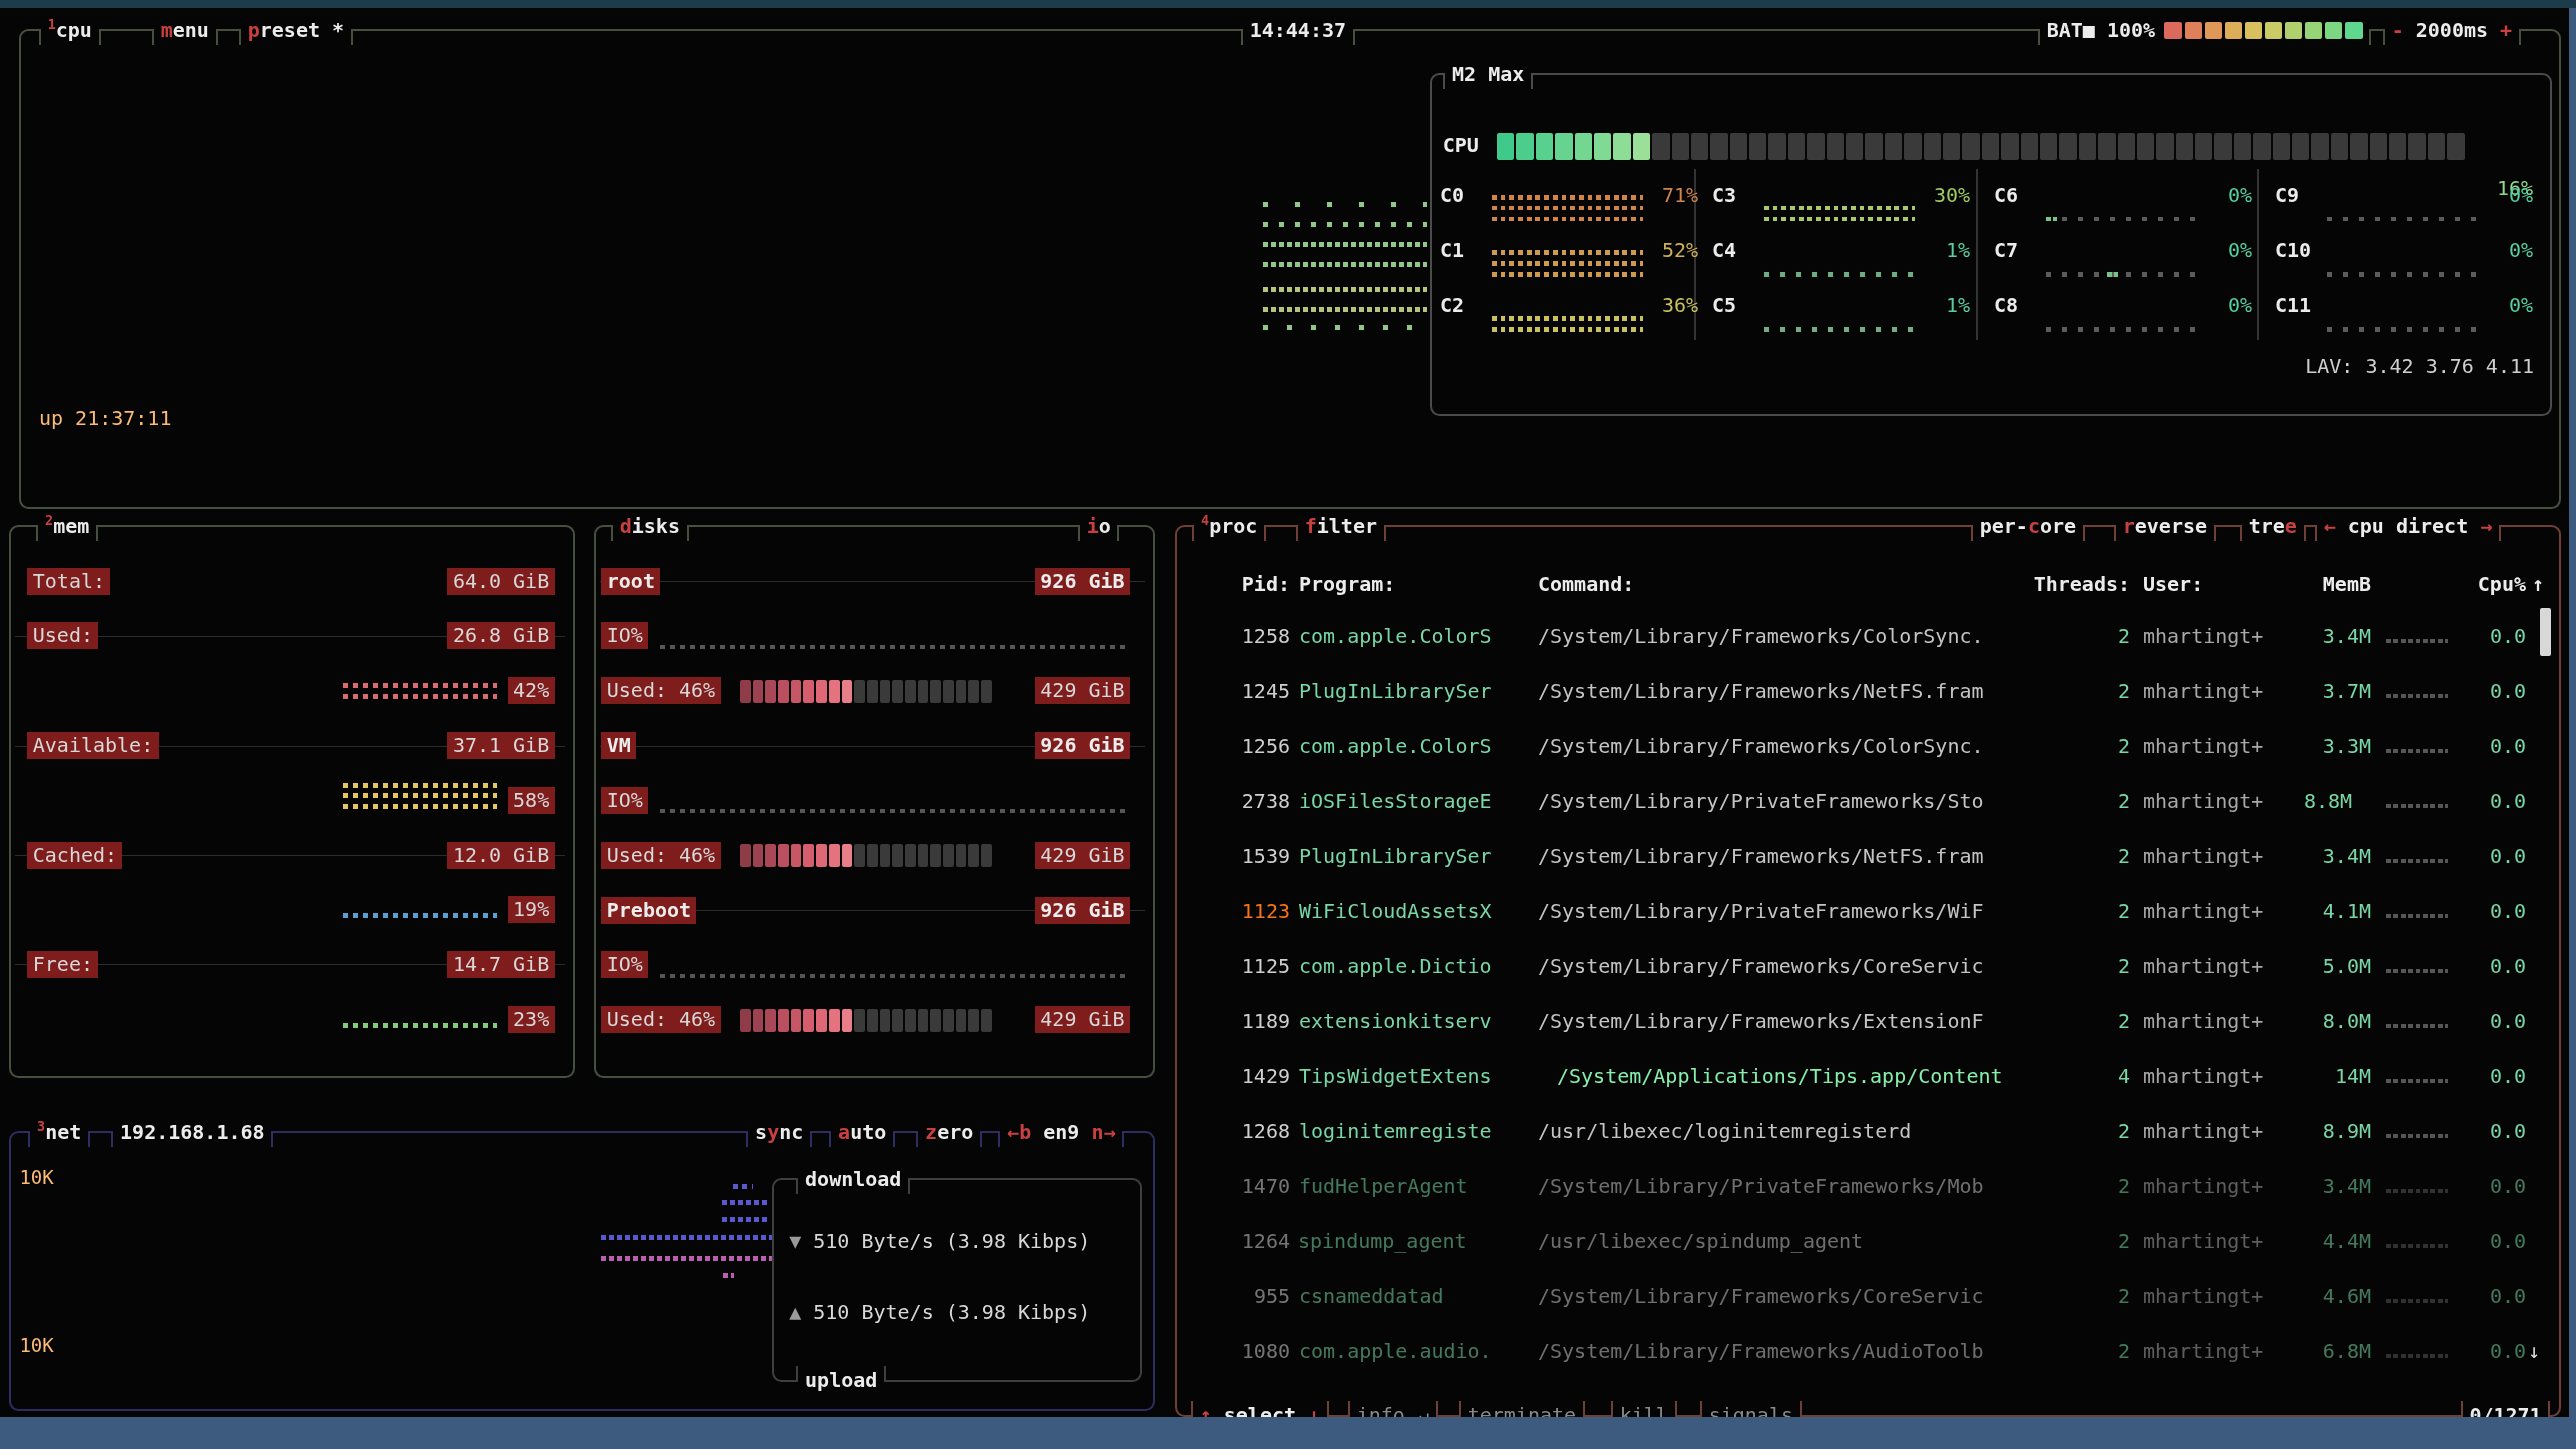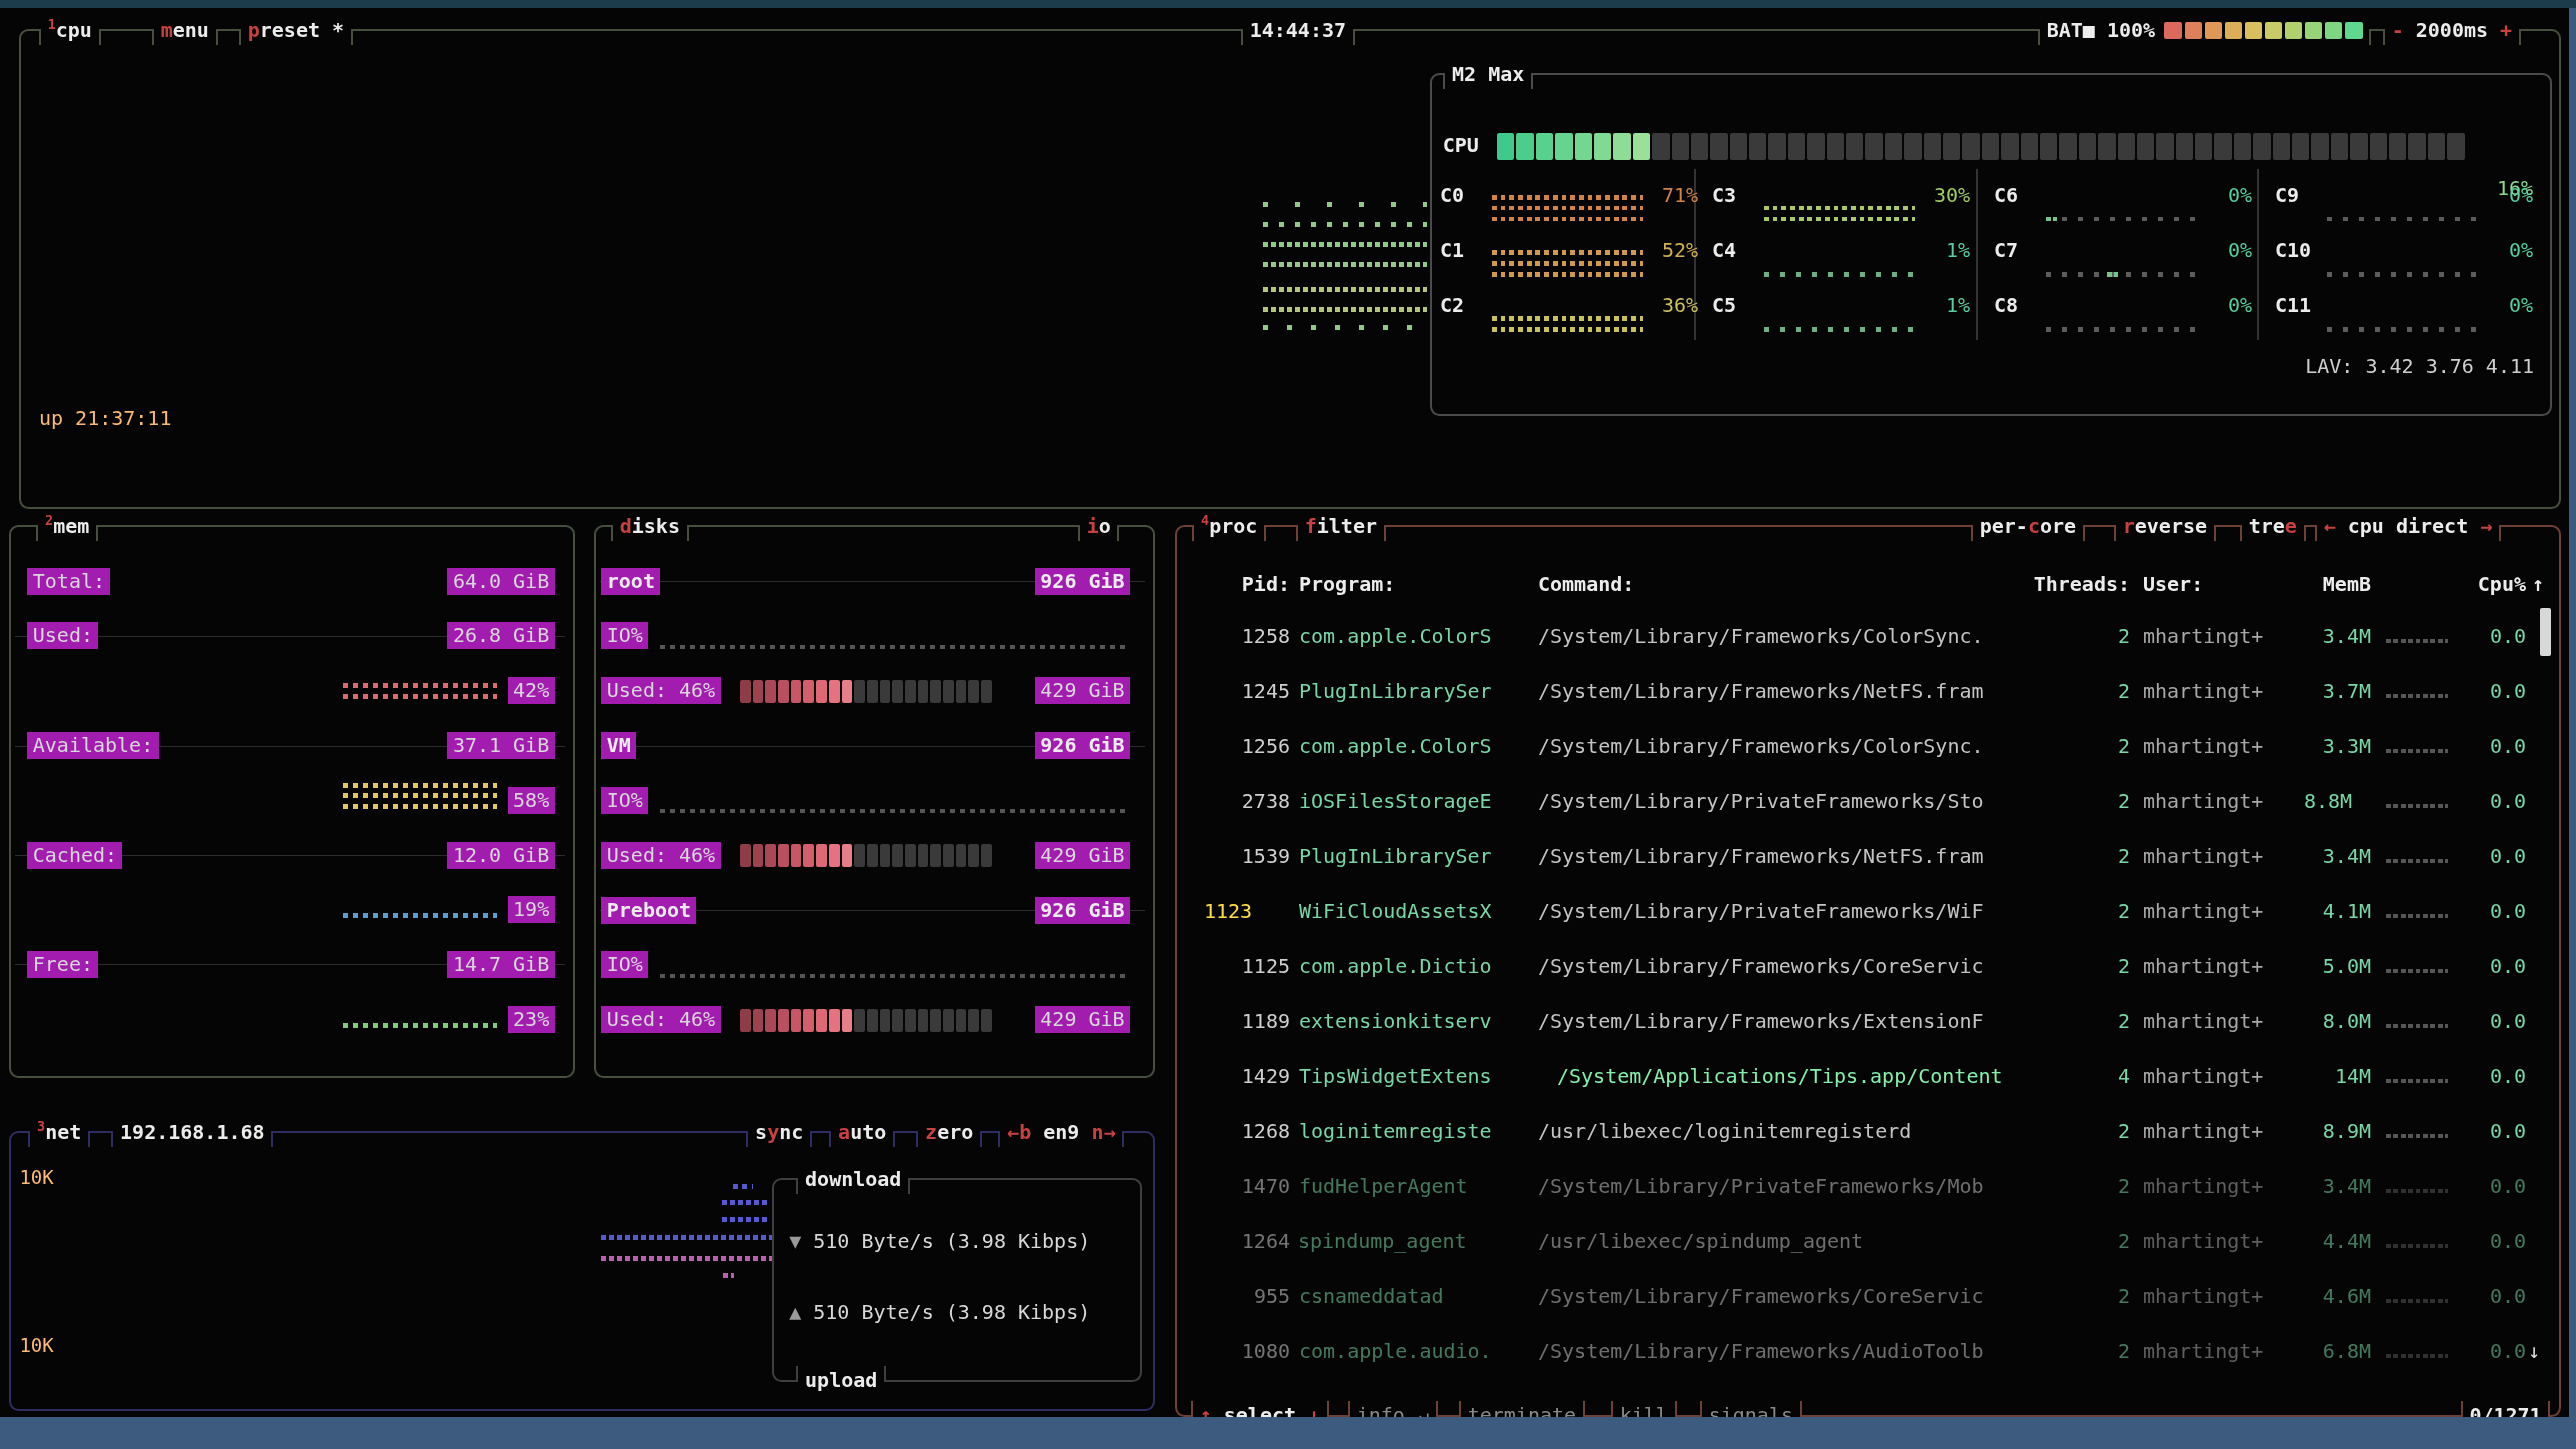--- a/index.html
+++ b/index.html
@@ -17,21 +17,21 @@
   .red{color:#c94040;}
   .grn{color:#79d6a6;}
   .dimt{color:#fdba74;}
   .b{font-weight:700;color:#ececec;}
   sup.n{color:#c94040;font-size:13.4px;font-weight:700;vertical-align:super;line-height:0;}
   .drow{position:absolute;height:4.7px;background-image:repeating-linear-gradient(90deg,var(--dc) 0 4.7px,transparent 4.7px var(--p,9.4px));}
   .drow.thin{height:4px;}
   .blkrow{position:absolute;display:flex;gap:2px;align-items:center;}
   .blk{border-radius:2px;flex:none;}
   .leader{position:absolute;height:1.3px;background:#2c2c2c;}
-  .lbl{position:absolute;background:#a21caf;padding:0 5.4px;white-space:pre;}
+  .lbl{position:absolute;background:#7f1d1d;padding:0 5.4px;white-space:pre;}
   .ta-r{text-align:right;}
   .vline{position:absolute;width:2px;background:#333;}
   .prow{position:absolute;left:0;width:1378px;height:32px;}
   .prow.pdim{opacity:.55;}
   .prow span{position:absolute;white-space:pre;}
   .hdr span{position:absolute;font-weight:700;color:#ececec;white-space:pre;}
 </style>
 </head>
 <body>
 
@@ -415,21 +415,21 @@
             <span style="left: 27px; width: 86px; text-align: right; color: rgb(207, 207, 207);">1539</span>
             <span class="grn" style="left: 122px;">PlugInLibrarySer</span>
             <span style="left: 361px; color: rgb(196, 196, 196);">/System/Library/Frameworks/NetFS.fram</span>
             <span class="grn" style="left: 872px; width: 81px; text-align: right;">2</span>
             <span style="left: 966px; color: rgb(168, 168, 168);">mhartingt+</span>
             <span class="grn" style="left: 1108px; width: 86px; text-align: right;">3.4M</span>
             <div class="drow thin" style="left: 1209px; top: 16px; width: 62px; --dc: #565656; --p: 7.4px;"></div>
             <span class="grn" style="left: 1275px; width: 74px; text-align: right;">0.0</span>
           </div>
           <div class="prow" style="top: 371px;">
-            <span style="left: 27px; width: 86px; text-align: left; color: #fde047;">1123</span>
+            <span style="left: 27px; width: 86px; text-align: right; color: #f97316;">1123</span>
             <span class="grn" style="left: 122px;">WiFiCloudAssetsX</span>
             <span style="left: 361px; color: rgb(196, 196, 196);">/System/Library/PrivateFrameworks/WiF</span>
             <span class="grn" style="left: 872px; width: 81px; text-align: right;">2</span>
             <span style="left: 966px; color: rgb(168, 168, 168);">mhartingt+</span>
             <span class="grn" style="left: 1108px; width: 86px; text-align: right;">4.1M</span>
             <div class="drow thin" style="left: 1209px; top: 16px; width: 62px; --dc: #565656; --p: 7.4px;"></div>
             <span class="grn" style="left: 1275px; width: 74px; text-align: right;">0.0</span>
           </div>
           <div class="prow" style="top: 426px;">
             <span style="left: 27px; width: 86px; text-align: right; color: rgb(207, 207, 207);">1125</span>

